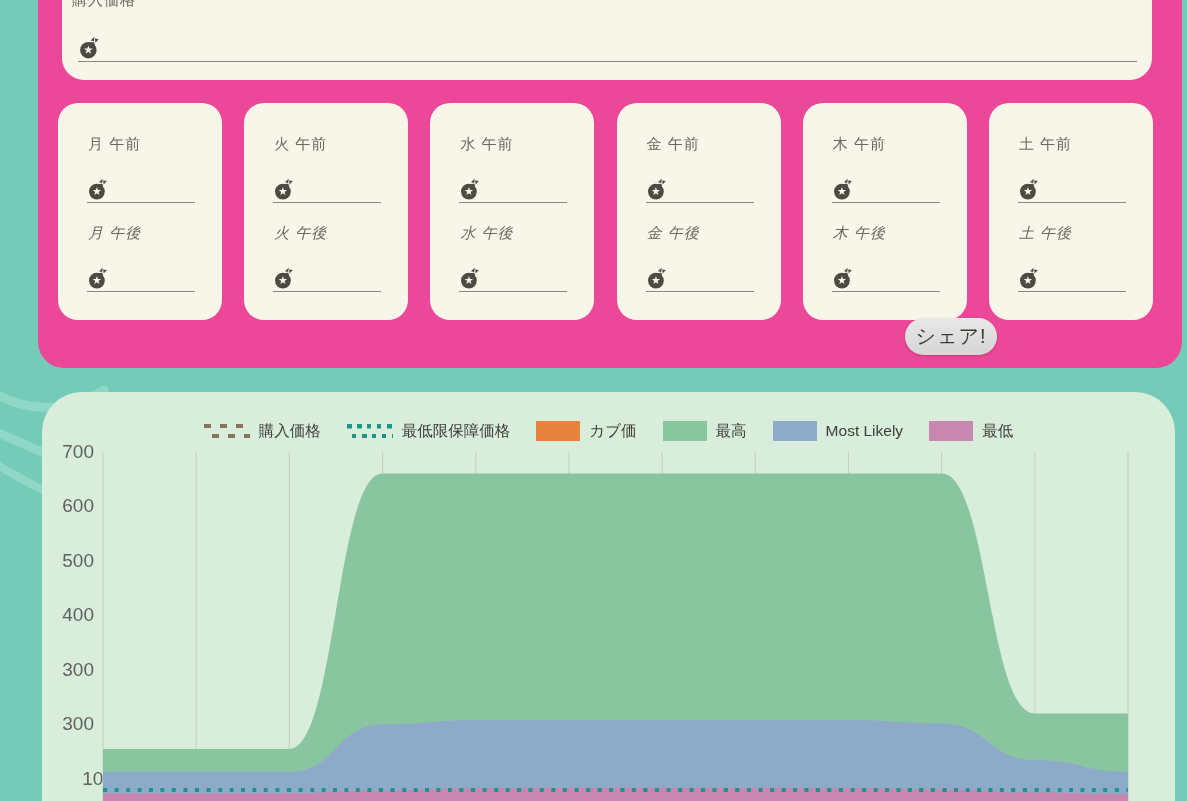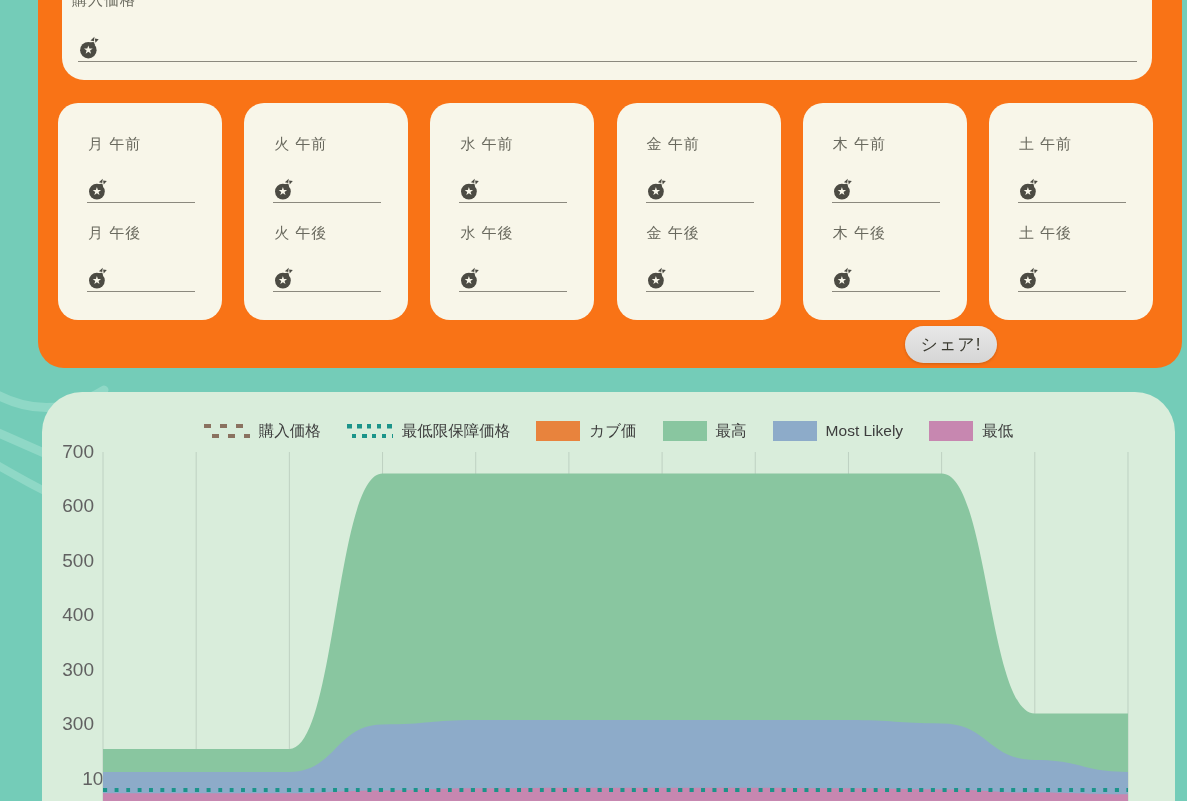--- a/index.html
+++ b/index.html
@@ -7,21 +7,21 @@
     width:1187px;height:801px;overflow:hidden;position:relative;
     background:#74ccb8;
     font-family:"Liberation Sans","DejaVu Sans",sans-serif;
   }
   
   .waves{position:absolute;left:0;top:378px;pointer-events:none;}
 
   
   .top-section{
     position:absolute;left:38px;top:0;width:1144px;height:368px;
-    background:#f97316;border-radius:0 0 26px 26px;
+    background:#ec4899;border-radius:0 0 26px 26px;
   }
   .purchase-card{
     position:absolute;left:24px;top:0;width:1090px;height:80px;
     background:#f8f6e9;border-radius:0 0 22px 22px;
   }
   .field-label{
     position:absolute;font-size:15px;color:#69695e;letter-spacing:1px;white-space:nowrap;
   }
   .purchase-card .field-label{top:-9px;left:10px;}
   .input-row{position:absolute;height:36px;}
@@ -34,29 +34,29 @@
     font-family:"Liberation Sans","DejaVu Sans",sans-serif;
   }
   .days-row{
     position:absolute;left:20px;right:29px;top:103px;height:217px;
     display:flex;justify-content:space-between;
   }
   .day-card{
     position:relative;width:164px;height:217px;background:#f8f6e9;border-radius:20px;
   }
   .day-card .label-am{top:32px;left:30px;}
-  .day-card .label-pm{top:121px;left:30px;}
+  .day-card .label-pm{top:121px;left:30px;font-style:italic;}
   .day-card .row-am{top:64px;left:29px;width:108px;}
   .day-card .row-pm{top:153px;left:29px;width:108px;}
   .day-card .bell-icon{width:22px;height:22px;}
   .day-card .price-input{font-size:15px;}
 
   .pill-button{
-    position:absolute;top:326px;height:37px;border:none;border-radius:19px;
-    font-size:17px;color:#3a3a30;cursor:pointer;letter-spacing:1px;
+    position:absolute;top:318px;height:37px;border:none;border-radius:19px;
+    font-size:20px;color:#3a3a30;cursor:pointer;letter-spacing:1px;
     box-shadow:0 1px 3px rgba(0,0,0,0.18);
     font-family:"Liberation Sans","DejaVu Sans",sans-serif;
   }
   .share-button{left:867px;width:92px;background:linear-gradient(#e8e8e8,#d5d5d5);}
   .delete-button{left:972px;width:171px;background:linear-gradient(#f4e467,#eedd4f);}
 
   
   .chart-card{
     position:absolute;left:42px;top:392px;width:1133px;height:470px;
     background:#d9eddb;border-radius:40px 40px 0 0;

